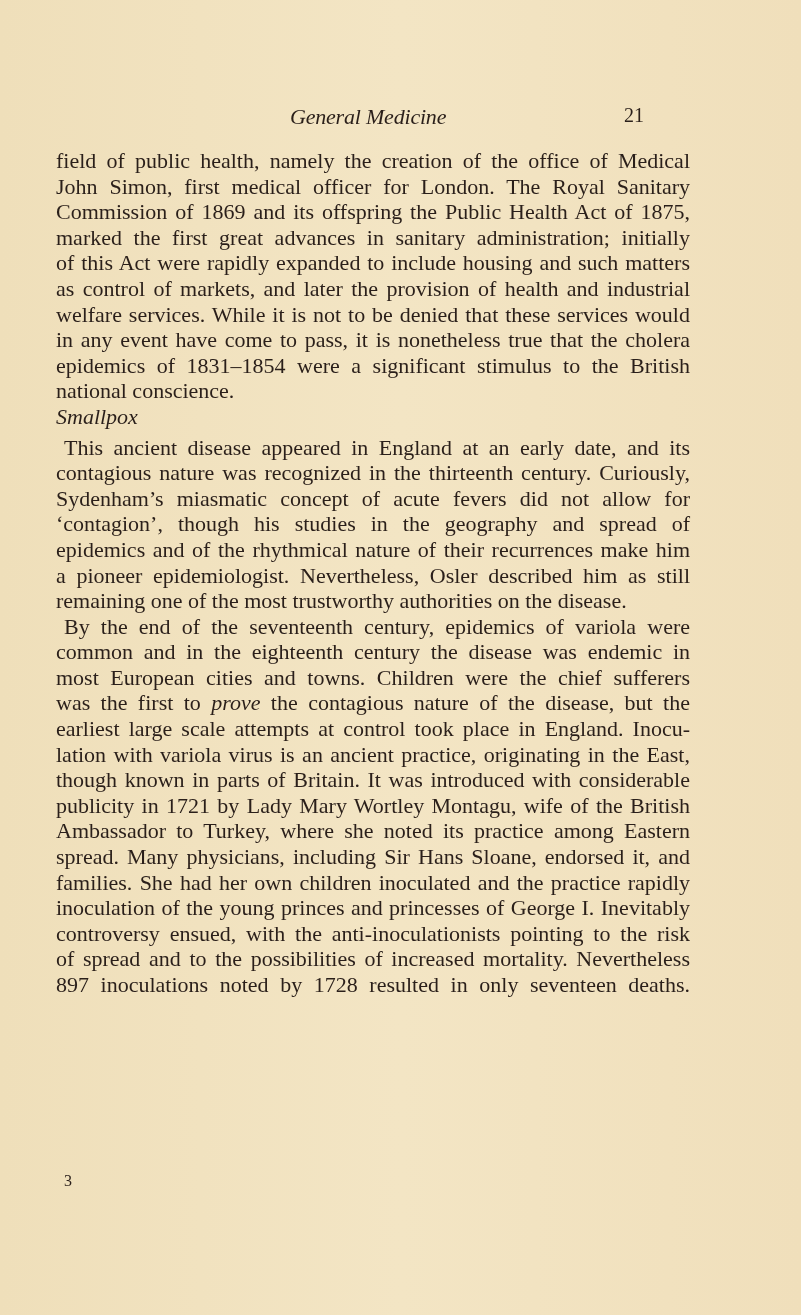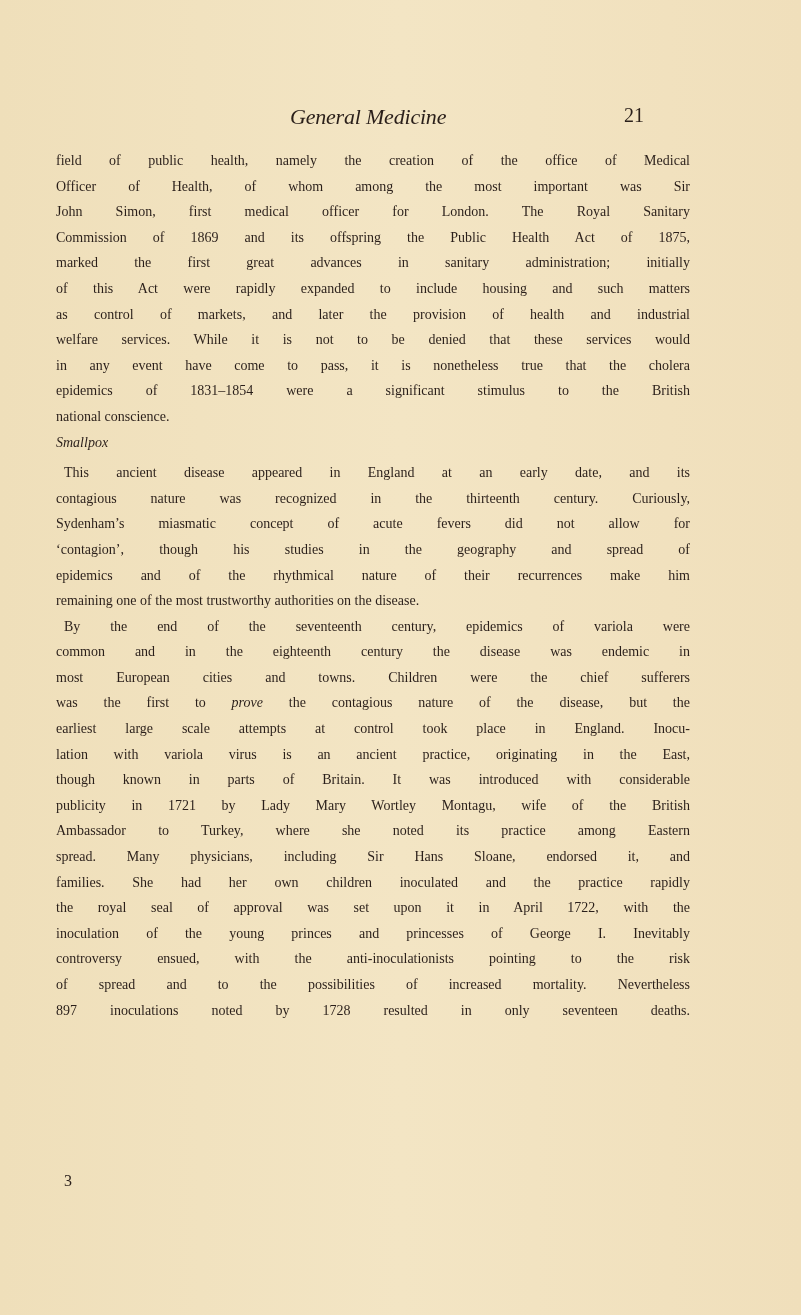--- a/index.html
+++ b/index.html
@@ -42,21 +42,21 @@
       position: absolute;
       left: 624px;
       top: 0;
       font-size: 20px;
     }
     .text-block {
       position: absolute;
       left: 56px;
       top: 148px;
       width: 634px;
-      font-size: 14px;
+      font-size: 22px;
       line-height: 25.6px;
     }
     .line {
       display: block;
       white-space: nowrap;
       text-align: justify;
       text-align-last: justify;
       height: 25.6px;
     }
     .line.last {
@@ -88,56 +88,55 @@
 
   <div class="running-head">
     <span class="running-title">General Medicine</span>
     <span class="page-number">21</span>
   </div>
 
   <div class="text-block">
 
     <div>
       <span class="line">field of public health, namely the creation of the office of Medical</span>
-      <span class="line">Officer of Health, of whom among the most important was Sir</span>
       <span class="line">John Simon, first medical officer for London. The Royal Sanitary</span>
       <span class="line">Commission of 1869 and its offspring the Public Health Act of 1875,</span>
       <span class="line">marked the first great advances in sanitary administration; initially</span>
       <span class="line">of this Act were rapidly expanded to include housing and such matters</span>
       <span class="line">as control of markets, and later the provision of health and industrial</span>
       <span class="line">welfare services. While it is not to be denied that these services would</span>
       <span class="line">in any event have come to pass, it is nonetheless true that the cholera</span>
       <span class="line">epidemics of 1831–1854 were a significant stimulus to the British</span>
       <span class="line last">national conscience.</span>
     </div>
 
     <span class="heading">Smallpox</span>
 
     <div>
       <span class="line indent">This ancient disease appeared in England at an early date, and its</span>
       <span class="line">contagious nature was recognized in the thirteenth century. Curiously,</span>
       <span class="line">Sydenham’s miasmatic concept of acute fevers did not allow for</span>
       <span class="line">‘contagion’, though his studies in the geography and spread of</span>
       <span class="line">epidemics and of the rhythmical nature of their recurrences make him</span>
+      <span class="line">a pioneer epidemiologist. Nevertheless, Osler described him as still</span>
       <span class="line last">remaining one of the most trustworthy authorities on the disease.</span>
     </div>
 
     <div>
       <span class="line indent">By the end of the seventeenth century, epidemics of variola were</span>
       <span class="line">common and in the eighteenth century the disease was endemic in</span>
       <span class="line">most European cities and towns. Children were the chief sufferers</span>
       <span class="line"><span>was the first to </span><em class="it">prove</em><span> the contagious nature of the disease, but the</span></span>
       <span class="line">earliest large scale attempts at control took place in England. Inocu-</span>
       <span class="line">lation with variola virus is an ancient practice, originating in the East,</span>
       <span class="line">though known in parts of Britain. It was introduced with considerable</span>
       <span class="line">publicity in 1721 by Lady Mary Wortley Montagu, wife of the British</span>
       <span class="line">Ambassador to Turkey, where she noted its practice among Eastern</span>
       <span class="line">spread. Many physicians, including Sir Hans Sloane, endorsed it, and</span>
       <span class="line">families. She had her own children inoculated and the practice rapidly</span>
-      <span class="line">the royal seal of approval was set upon it in April 1722, with the</span>
       <span class="line">inoculation of the young princes and princesses of George I. Inevitably</span>
       <span class="line">controversy ensued, with the anti-inoculationists pointing to the risk</span>
       <span class="line">of spread and to the possibilities of increased mortality. Nevertheless</span>
       <span class="line">897 inoculations noted by 1728 resulted in only seventeen deaths.</span>
     </div>
   </div>
 
   <span class="signature">3</span>
 </div>
 

